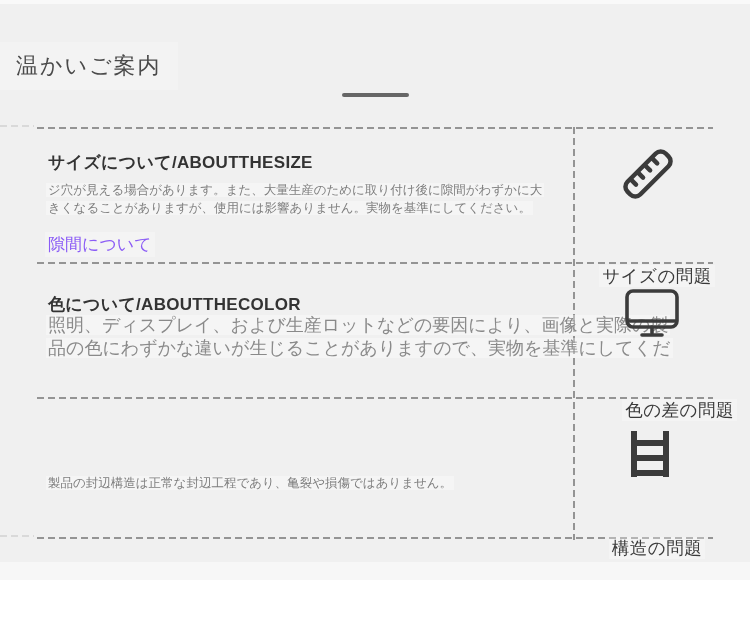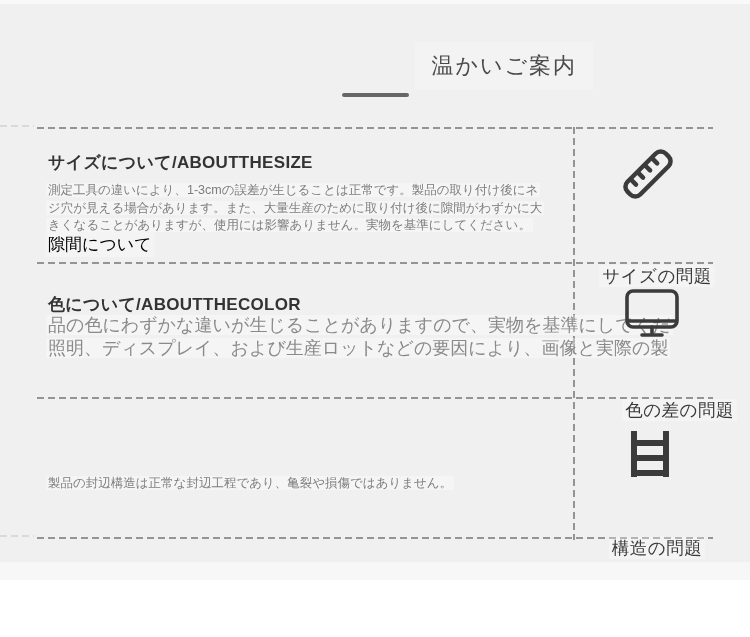--- a/index.html
+++ b/index.html
@@ -7,21 +7,21 @@
     position:relative;width:750px;height:637px;overflow:hidden;
     background:#f0f0f0;
     font-family:"Liberation Sans","DejaVu Sans",sans-serif;
     -webkit-font-smoothing:antialiased;
   }
   .top-strip{position:absolute;left:0;top:0;width:750px;height:4px;background:#f9f9f9;}
   .bottom-strip-light{position:absolute;left:0;top:562px;width:750px;height:18px;background:#f7f7f7;}
   .bottom-strip-white{position:absolute;left:0;top:580px;width:750px;height:57px;background:#ffffff;}
 
   
-  .title-wrap{position:absolute;left:0;top:42px;width:593px;text-align:right;}
+  .title-wrap{position:absolute;left:0;top:42px;width:593px;text-align:left;}
   .title{
     display:inline-block;font-size:22px;color:#4a4a4a;letter-spacing:2px;
     background:#f3f3f3;padding:9px 16px;
   }
   .title-underline{
     position:absolute;left:342px;top:93px;width:67px;height:4px;
     background:#666666;border-radius:2px;
   }
 
   
@@ -42,21 +42,21 @@
   .heading{
     position:absolute;left:48px;font-size:17px;font-weight:600;color:#333333;
     letter-spacing:0.3px;white-space:nowrap;text-align:center;
   }
   .body{position:absolute;left:48px;color:#7d7d7d;}
   .body .line{white-space:nowrap;}
   .body .line span{background:rgba(255,255,255,0.35);padding:0 2px;margin-left:-2px;}
   .body-sm{font-size:12.5px;line-height:17.5px;}
   .body-lg{font-size:18px;line-height:23px;color:#8a8a8a;}
   .overlay-text{
-    position:absolute;left:48px;font-size:17px;color:#000000;white-space:nowrap;
+    position:absolute;left:48px;font-size:17px;color:#8b5cf6;white-space:nowrap;
     background:rgba(255,255,255,0.3);padding:1px 3px;margin-left:-3px;
   }
 
   
   .icon{position:absolute;}
   .icon-label{
     position:absolute;left:577px;width:160px;text-align:center;
     font-size:17.5px;color:#3a3a3a;letter-spacing:0.5px;white-space:nowrap;margin-top:47px;
   }
   .icon-label span{background:rgba(255,255,255,0.3);padding:1px 3px;}
@@ -76,40 +76,39 @@
   <div class="stub" style="top:125px;"></div>
   <div class="hline" style="top:127px;"></div>
   <div class="hline" style="top:262px;"></div>
   <div class="hline" style="top:397px;"></div>
   <div class="stub" style="top:535px;"></div>
   <div class="hline" style="top:537px;"></div>
   <div class="vline"></div>
 
   <div class="heading" style="top:151px;">サイズについて/ABOUTTHESIZE</div>
   <div class="body body-sm" style="top:182px;">
-    <div class="line"><span>測定工具の違いにより、1-3cmの誤差が生じることは正常です。製品の取り付け後にネ</span></div>
     <div class="line"><span>ジ穴が見える場合があります。また、大量生産のために取り付け後に隙間がわずかに大</span></div>
     <div class="line"><span>きくなることがありますが、使用には影響ありません。実物を基準にしてください。</span></div>
   </div>
   <div class="overlay-text" style="top:232px;">隙間について</div>
 
   <svg class="icon" style="left:617px;top:143px;" width="62" height="62" viewBox="0 0 62 62">
     <g transform="rotate(-45 31 31)" fill="none" stroke="#3b3b3b" stroke-width="4.5" stroke-linecap="round" stroke-linejoin="round">
       <rect x="4" y="22" width="54" height="18" rx="7"></rect>
       <path d="M15 23 v7 M25 23 v7 M35 23 v7 M45 23 v7"></path>
     </g>
   </svg>
   <div class="icon-label" style="top:217px;">
     <span>サイズの問題</span>
   </div>
 
   <div class="heading" style="top:293px;">色について/ABOUTTHECOLOR</div>
   <div class="body body-lg" style="top:314px;">
+    <div class="line"><span>照明、ディスプレイ、および生産ロットなどの要因により、画像と実際の製</span></div>
     <div class="line"><span>品の色にわずかな違いが生じることがありますので、実物を基準にしてくだ</span></div>
-    <div class="line"><span>照明、ディスプレイ、および生産ロットなどの要因により、画像と実際の製</span></div>
   </div>
 
   <svg class="icon" style="left:624px;top:288px;" width="56" height="52" viewBox="0 0 56 52">
     <g fill="none" stroke="#3b3b3b" stroke-width="3.6" stroke-linecap="round" stroke-linejoin="round">
       <rect x="3" y="3" width="50" height="36" rx="6"></rect>
       <path d="M4 33 H52"></path>
       <path d="M28 39 v6"></path>
       <path d="M18 47 h20"></path>
     </g>
   </svg>

